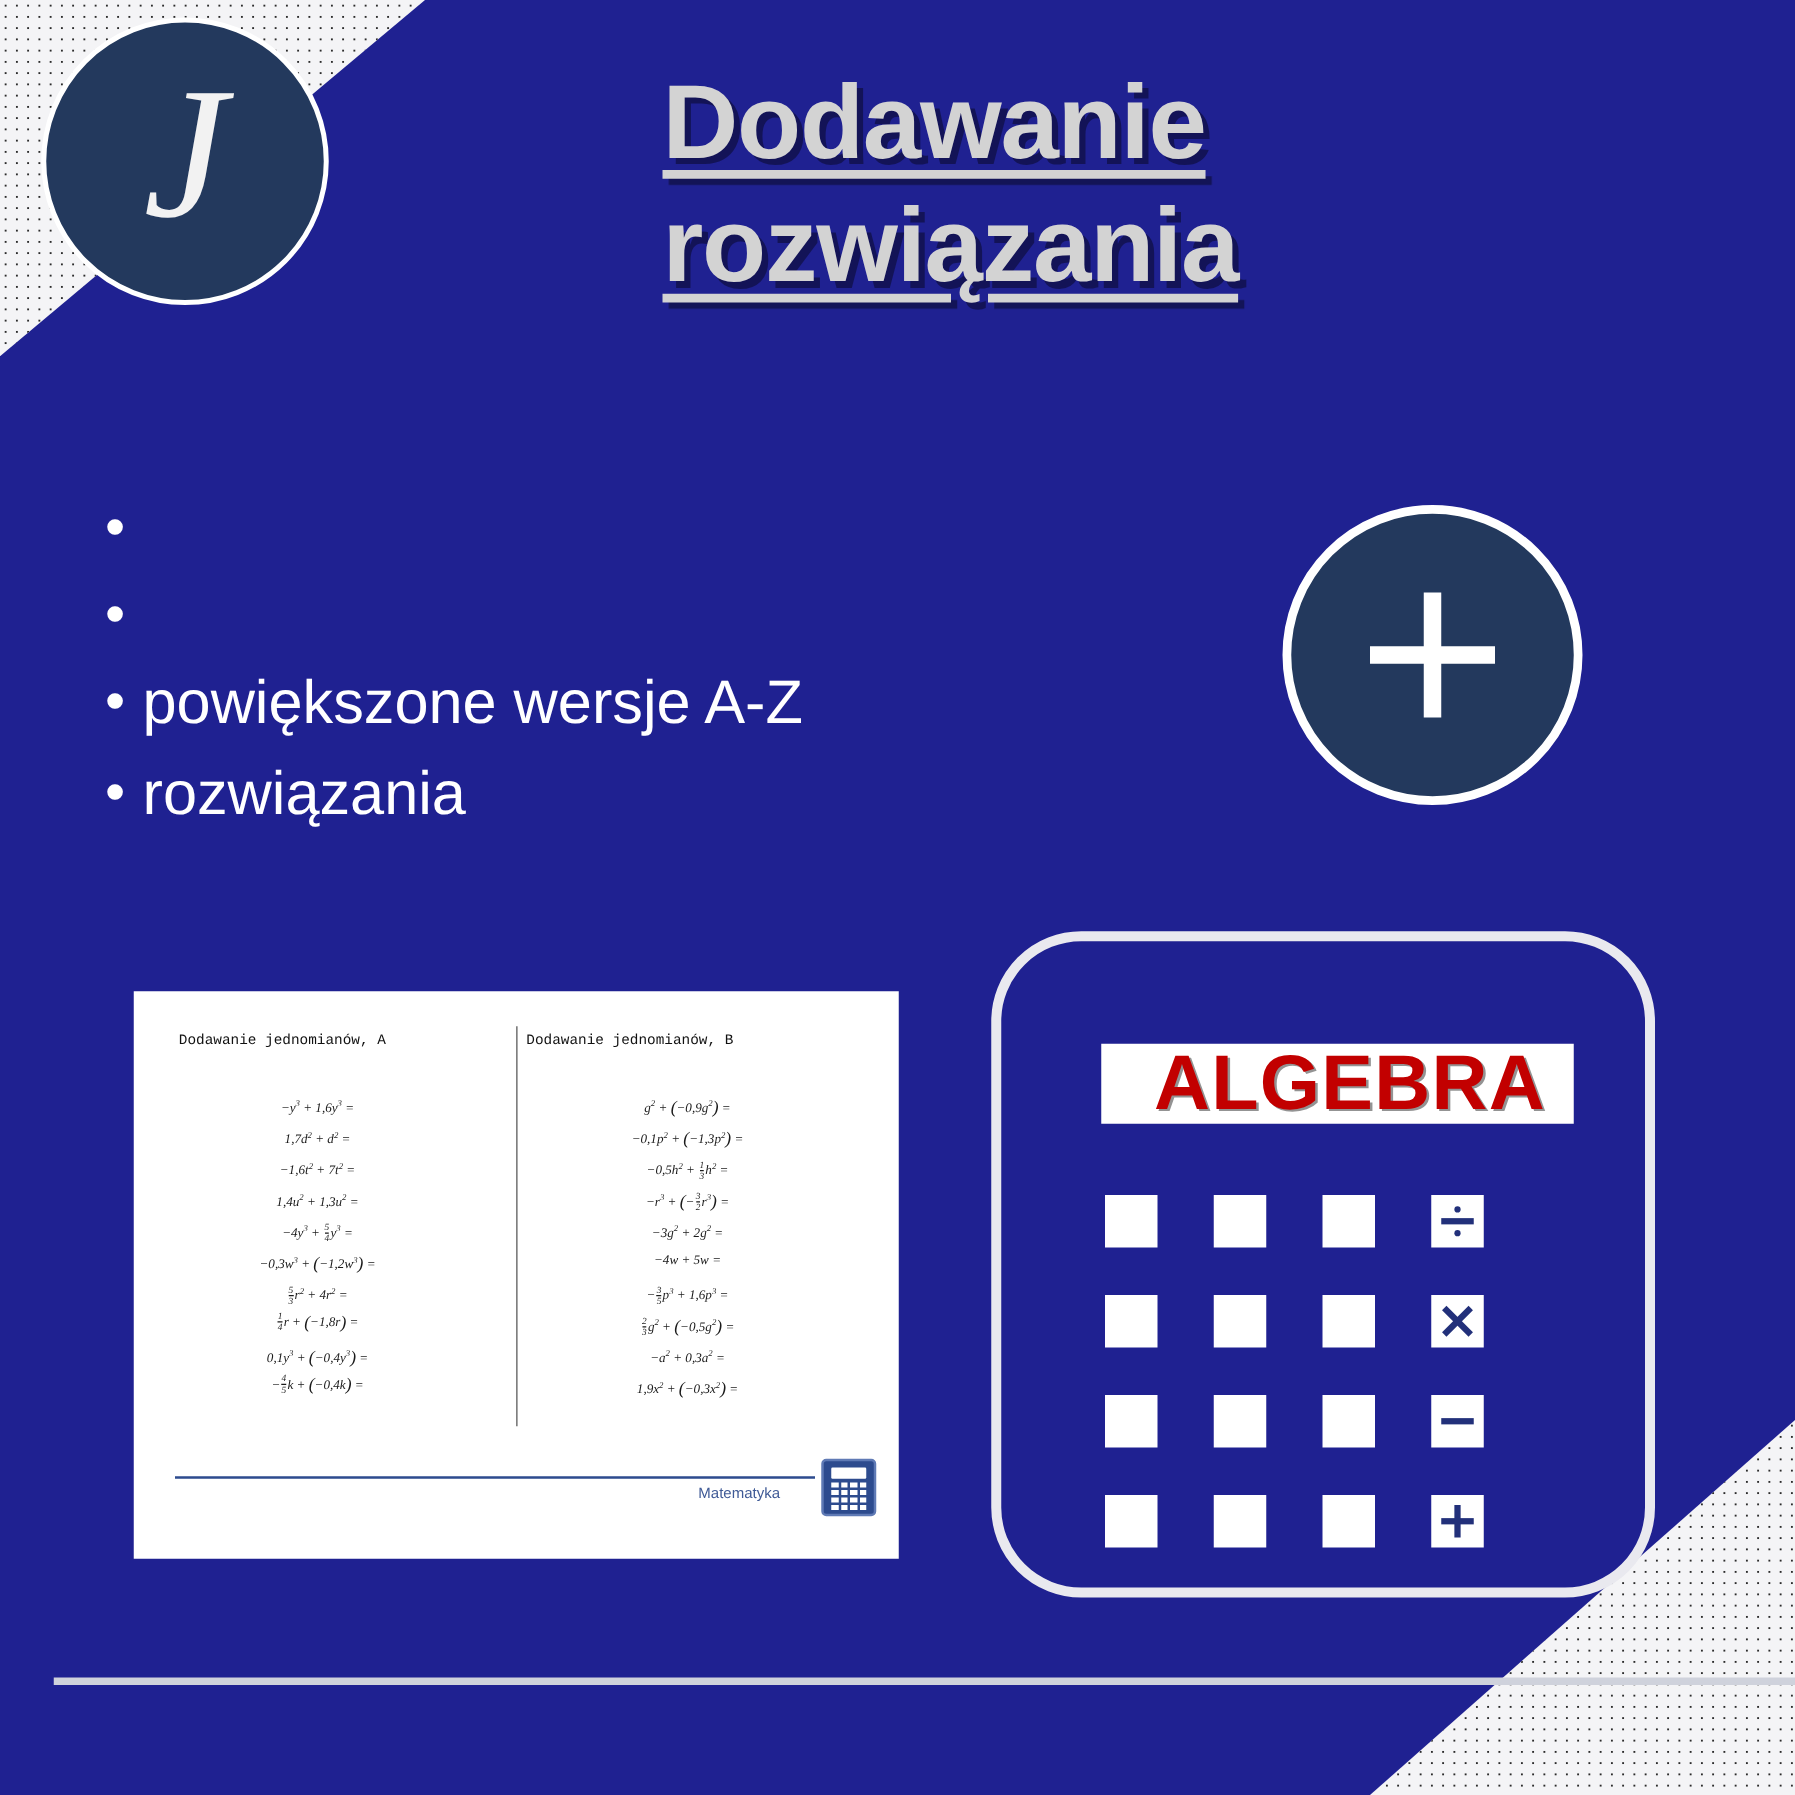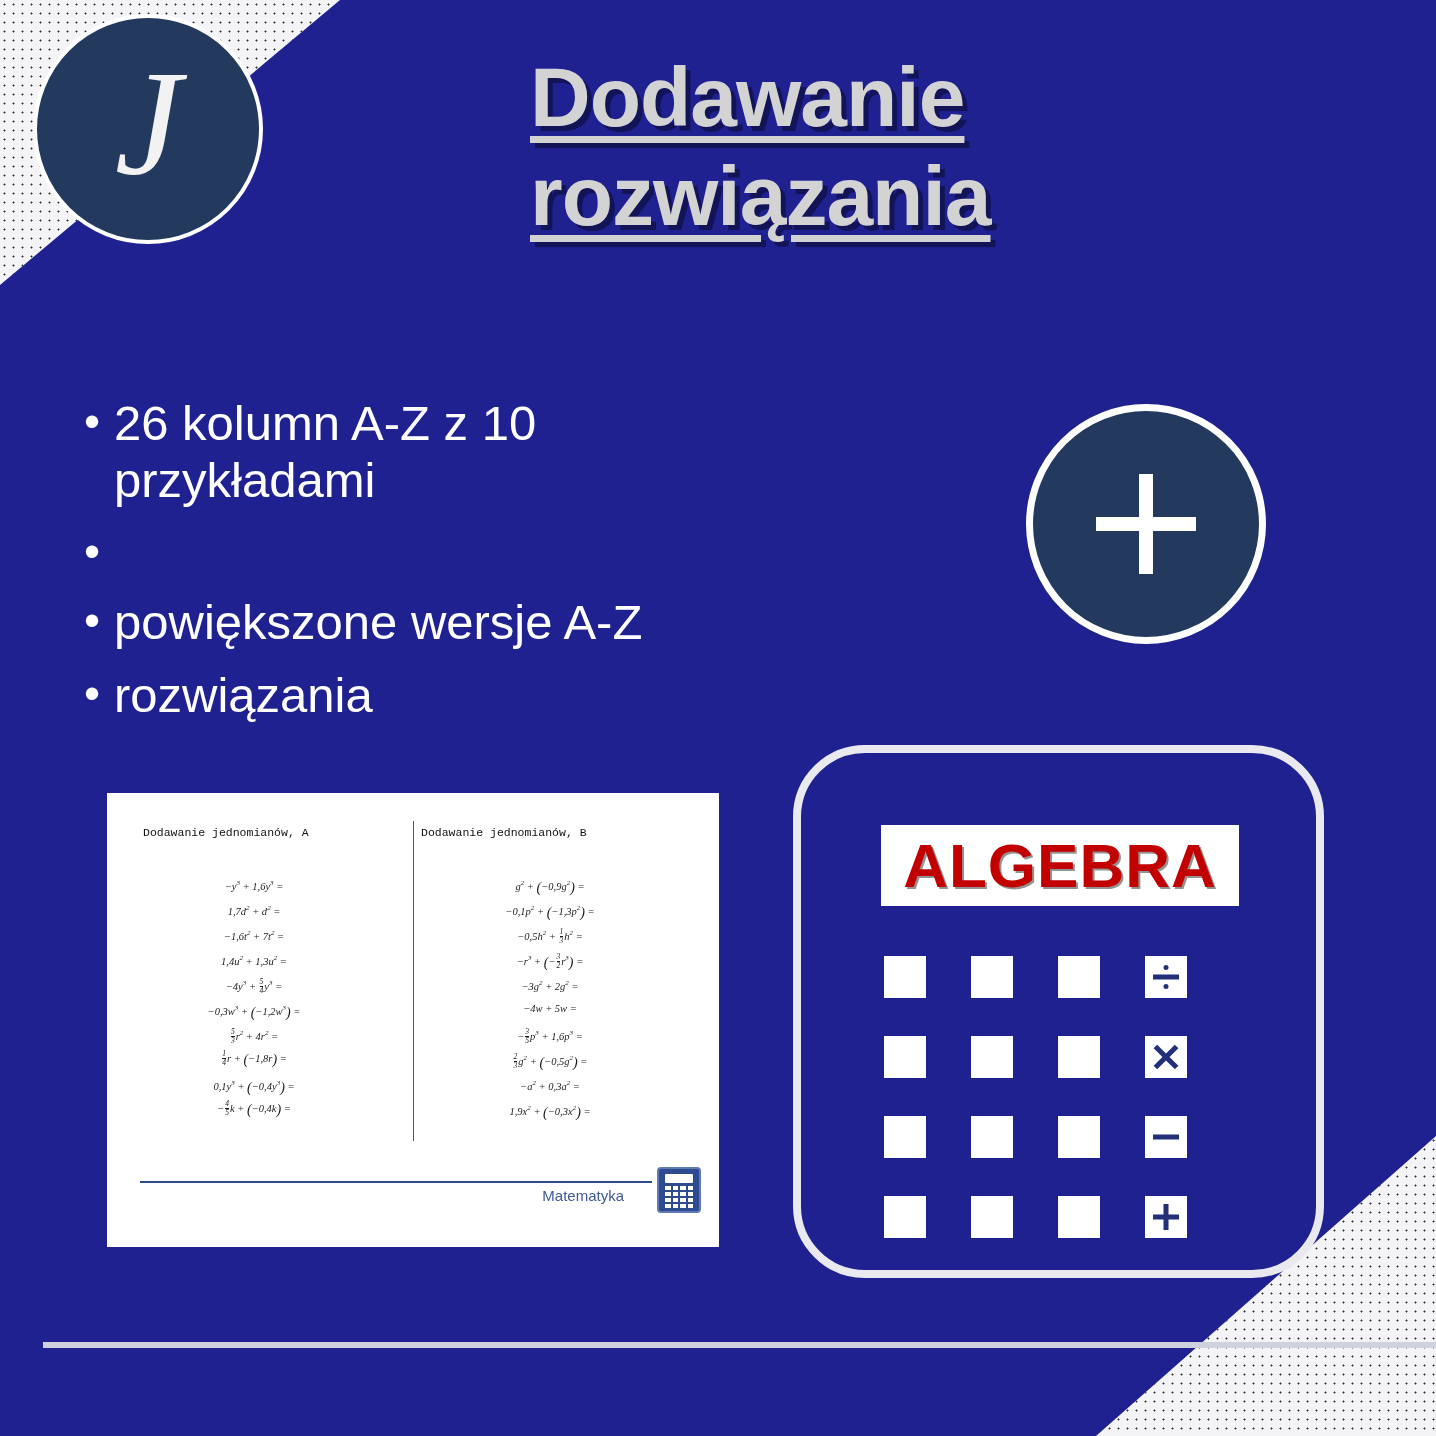--- a/index.html
+++ b/index.html
@@ -142,21 +142,21 @@
   }
   .frac .num{display:block;}
   .frac .den{display:block;border-top:0.8px solid #1a1a1a;}
   .paren{font-size:14px;vertical-align:middle;}
   .ws-footline{
     position:absolute;left:33px;top:388px;width:512px;height:1.6px;
     background:#2d4b8e;
   }
   .ws-foot-label{
     position:absolute;right:95px;top:394px;
-    font-size:15px;color:#3f5a96;
+    font-size:12px;color:#3f5a96;
     font-family:"Liberation Sans", sans-serif;
   }
   .ws-calc-icon{
     position:absolute;right:18px;top:374px;width:44px;height:46px;
     background:#2d4b8e;border-radius:4px;
     border:2px solid #5f7ab5;box-sizing:border-box;
     padding:5px 6px;
   }
   .ws-calc-icon .scr{
     width:100%;height:9px;background:#ffffff;border-radius:1px;margin-bottom:3px;
@@ -171,23 +171,23 @@
 
   
   .calc{
     position:absolute;left:793px;top:745px;width:531px;height:533px;
     background:#1f2191;
     border:8px solid #e9e9ef;
     border-radius:72px;
     box-sizing:border-box;
   }
   .calc-screen{
-    position:absolute;left:80px;top:72px;width:358px;height:81px;
+    position:absolute;left:80px;top:82px;width:358px;height:64px;
     background:#ffffff;
-    display:flex;align-items:center;justify-content:center;
+    display:flex;align-items:center;justify-content:center;padding-left:20px;
   }
   .calc-screen-text{
     font-size:62px;font-weight:bold;color:#c20000;
     letter-spacing:1px;
     text-shadow:2px 2px 0 rgba(40,40,40,0.5);
     line-height:1;
   }
   .calc-pad{
     position:absolute;left:83px;top:203px;width:362px;
     display:grid;grid-template-columns:repeat(4,42px);
@@ -230,21 +230,20 @@
   </div>
 
   <div class="title-block">
     <div class="title-line">Dodawanie</div>
     <div class="title-line">rozwiązania</div>
   </div>
 
   <div class="bullets">
     <div class="bullet-row">
       <span class="bullet-dot">•</span>
-      <span class="bullet-text">26 kolumn A-Z z 10 przykładami</span>
     </div>
     <div class="bullet-row">
       <span class="bullet-dot">•</span>
     </div>
     <div class="bullet-row">
       <span class="bullet-dot">•</span>
       <span class="bullet-text">powiększone wersje A-Z</span>
     </div>
     <div class="bullet-row">
       <span class="bullet-dot">•</span>

